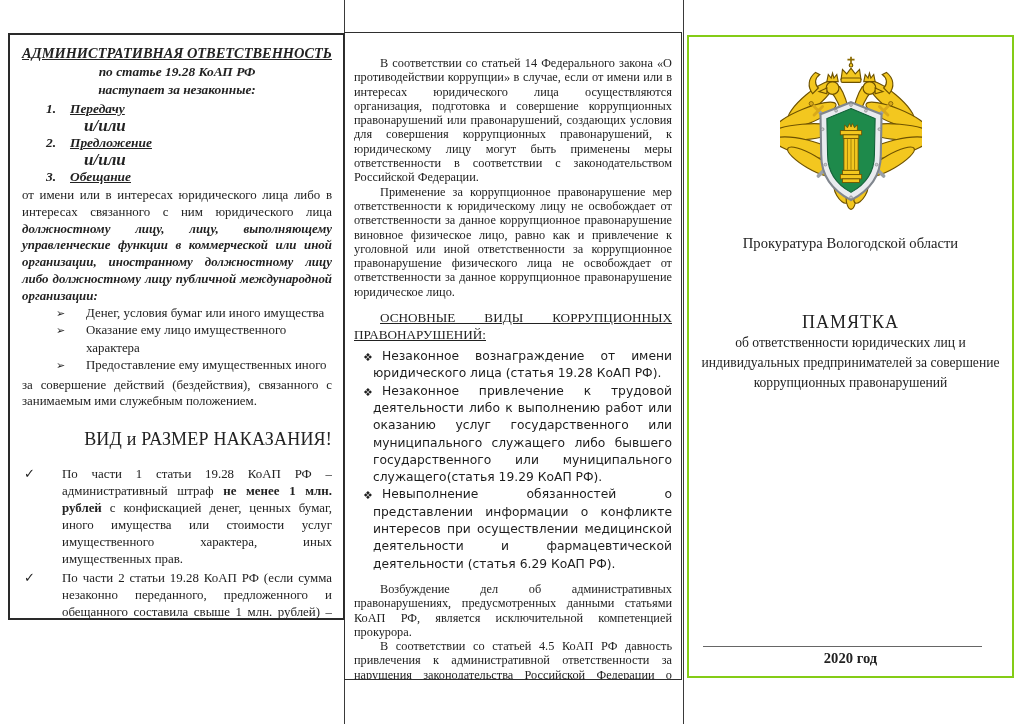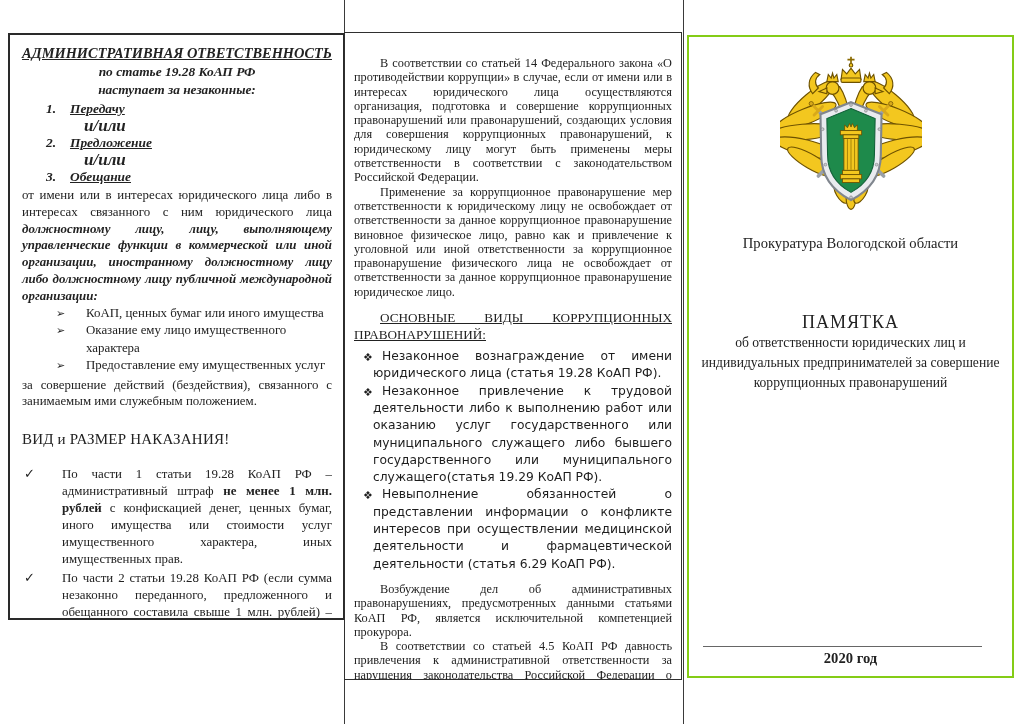--- a/index.html
+++ b/index.html
@@ -19,21 +19,21 @@
   .lp-sub{text-align:center;font-weight:bold;font-style:italic;font-size:13.4px;line-height:18px;}
   .lp-list{margin:1px 0 0 0;}
   .lp-row{display:flex;font-weight:bold;font-style:italic;font-size:13.4px;line-height:17px;}
   .lp-num{width:30px;text-align:right;padding-right:14px;box-sizing:border-box;margin-left:18px;}
   .lp-label{text-decoration:underline;}
   .lp-andor{margin-left:62px;font-weight:bold;font-style:italic;line-height:17px;font-size:17px;}
   .lp-par{margin:2px 0 0;text-align:justify;}
   .lp-bold{font-weight:bold;font-style:italic;}
   .arrow-row{position:relative;padding-left:64px;line-height:17.5px;}
   .arrow-ic{position:absolute;left:34px;top:0;font-size:11px;}
-  .vid-head{text-align:left;margin:21px 0 18px;font-size:15px;letter-spacing:.2px;}
+  .vid-head{text-align:right;margin:21px 0 18px;font-size:18px;letter-spacing:.2px;}
   .pen{position:relative;padding-left:40px;text-align:justify;line-height:17px;margin-bottom:2px;}
   .check-ic{position:absolute;left:2px;top:-1px;font-size:13px;}
 
   
   .p-mid{left:344px;top:32px;width:338px;height:648px;border:1px solid #2f2f2f;
          padding:23px 9px 2px 9px;font-size:12.3px;line-height:14.3px;}
   .p-mid p{margin:0;text-indent:26px;text-align:justify;}
   .mp-head{margin-top:11px;text-indent:26px;text-align:justify;text-decoration:underline;
            font-size:13.2px;line-height:16.5px;}
   .mp-bullets{margin-top:5px;font-family:"DejaVu Sans",sans-serif;font-size:12.3px;line-height:17.3px;}
@@ -81,29 +81,29 @@
         <span class="lp-num">3.</span>
         <span class="lp-label">Обещание</span>
       </div>
     </div>
 
     <p class="lp-par"><span>от имени или в интересах юридического лица либо в интересах связанного с ним юридического лица </span><span class="lp-bold">должностному лицу, лицу, выполняющему управленческие функции в коммерческой или иной организации, иностранному должностному лицу либо должностному лицу публичной международной организации:</span></p>
 
     <div>
       <div class="arrow-row">
         <span class="arrow-ic">➢</span>
-        <span>КоАП, ценных бумаг или иного имущества</span>
+        <span>Денег, условия бумаг или иного имущества</span>
       </div>
       <div class="arrow-row">
         <span class="arrow-ic">➢</span>
         <span>Оказание ему лицо имущественного характера</span>
       </div>
       <div class="arrow-row">
         <span class="arrow-ic">➢</span>
-        <span>Предоставление ему имущественных услуг</span>
+        <span>Предоставление ему имущественных иного</span>
       </div>
     </div>
 
     <p class="lp-par">за совершение действий (бездействия), связанного с занимаемым ими служебным положением.</p>
 
     <div class="vid-head">ВИД и РАЗМЕР НАКАЗАНИЯ!</div>
 
     <div>
       <div class="pen">
         <span class="check-ic">✓</span><span>По части 1 статьи 19.28 КоАП РФ – административный штраф </span><b>не менее 1 млн. рублей</b><span> с конфискацией денег, ценных бумаг, иного имущества или стоимости услуг имущественного характера, иных имущественных прав.</span>

